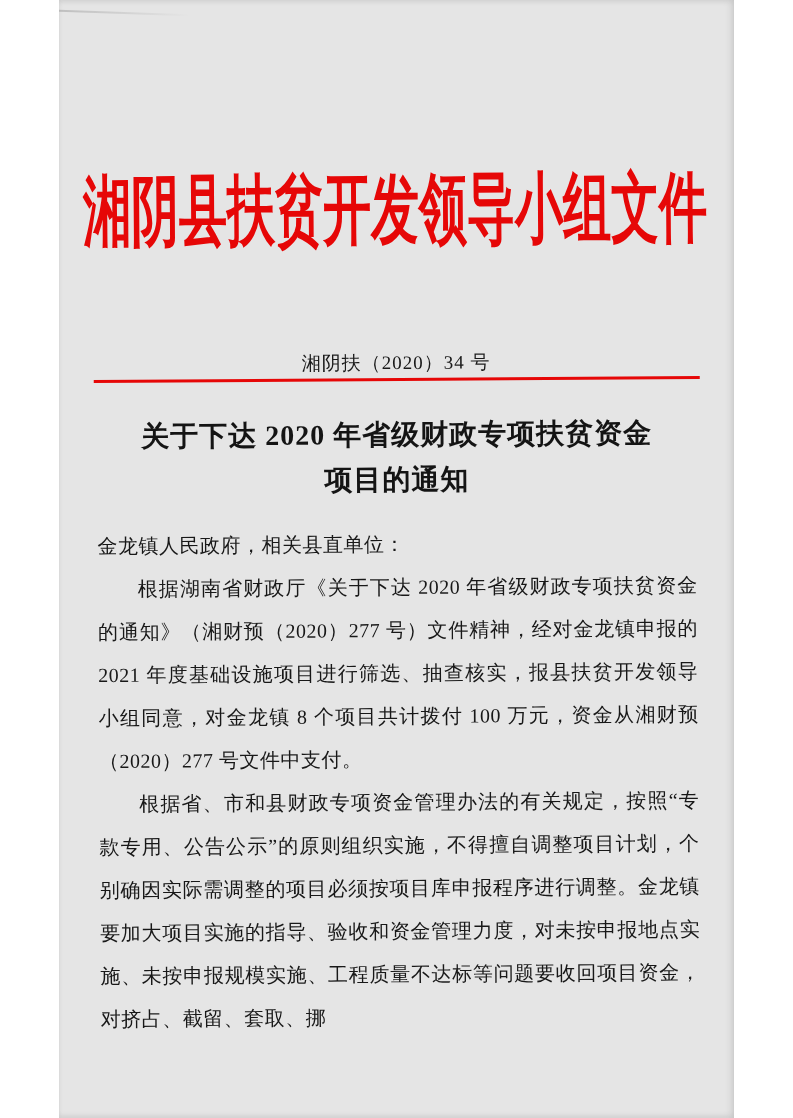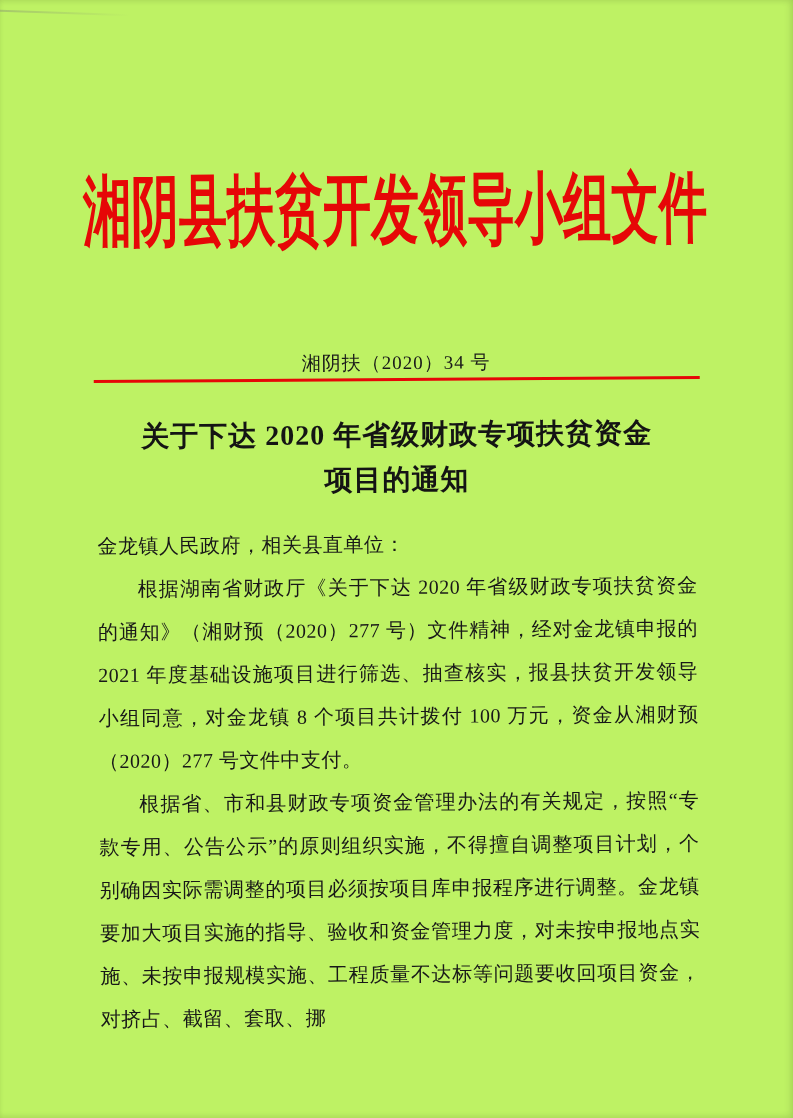--- a/index.html
+++ b/index.html
@@ -1,23 +1,23 @@
 <!DOCTYPE html>
 <html><head>
 <meta charset="utf-8">
 <style>
   * { margin: 0; padding: 0; box-sizing: border-box; }
   html, body { background: #ffffff; }
 
   .page {
     position: relative;
-    width: 793px;
+    width: 675px;
     height: 1118px;
     margin: 0 auto;
-    background: #bef264;
+    background: #e5e5e5;
     overflow: hidden;
     box-shadow: inset -4px 0 6px rgba(0,0,0,0.07),
                 inset 0 3px 4px rgba(0,0,0,0.04),
                 inset 0 -3px 5px rgba(0,0,0,0.05);
     font-family: "Liberation Serif", "DejaVu Serif", serif;
     color: #151515;
   }
 
   .content {
     position: absolute;

